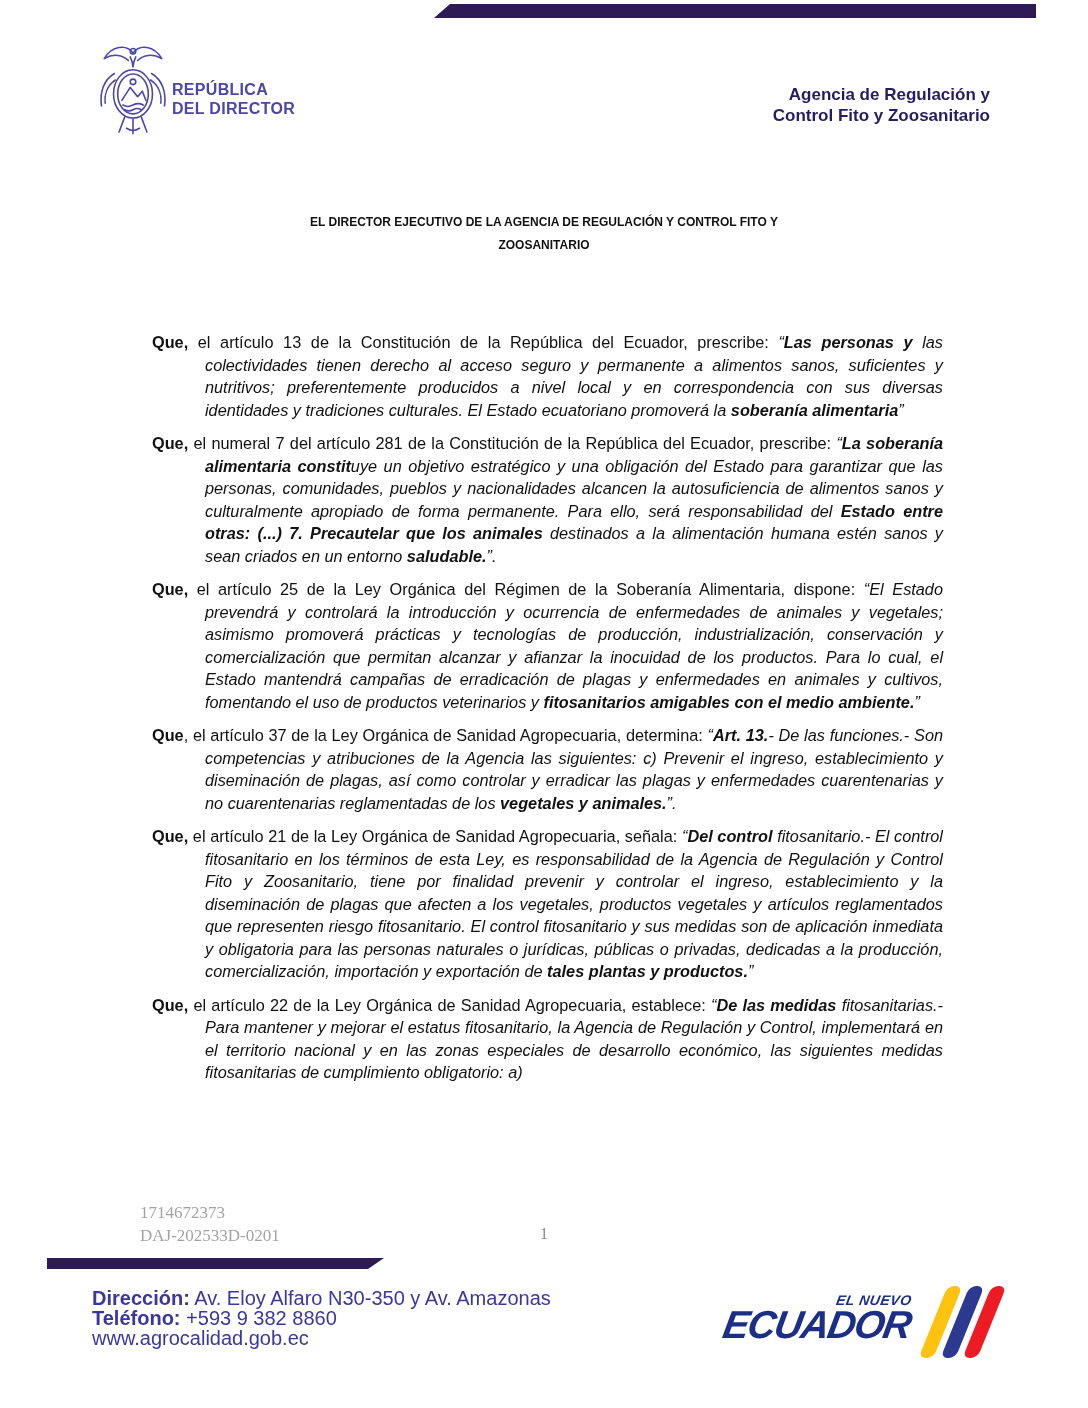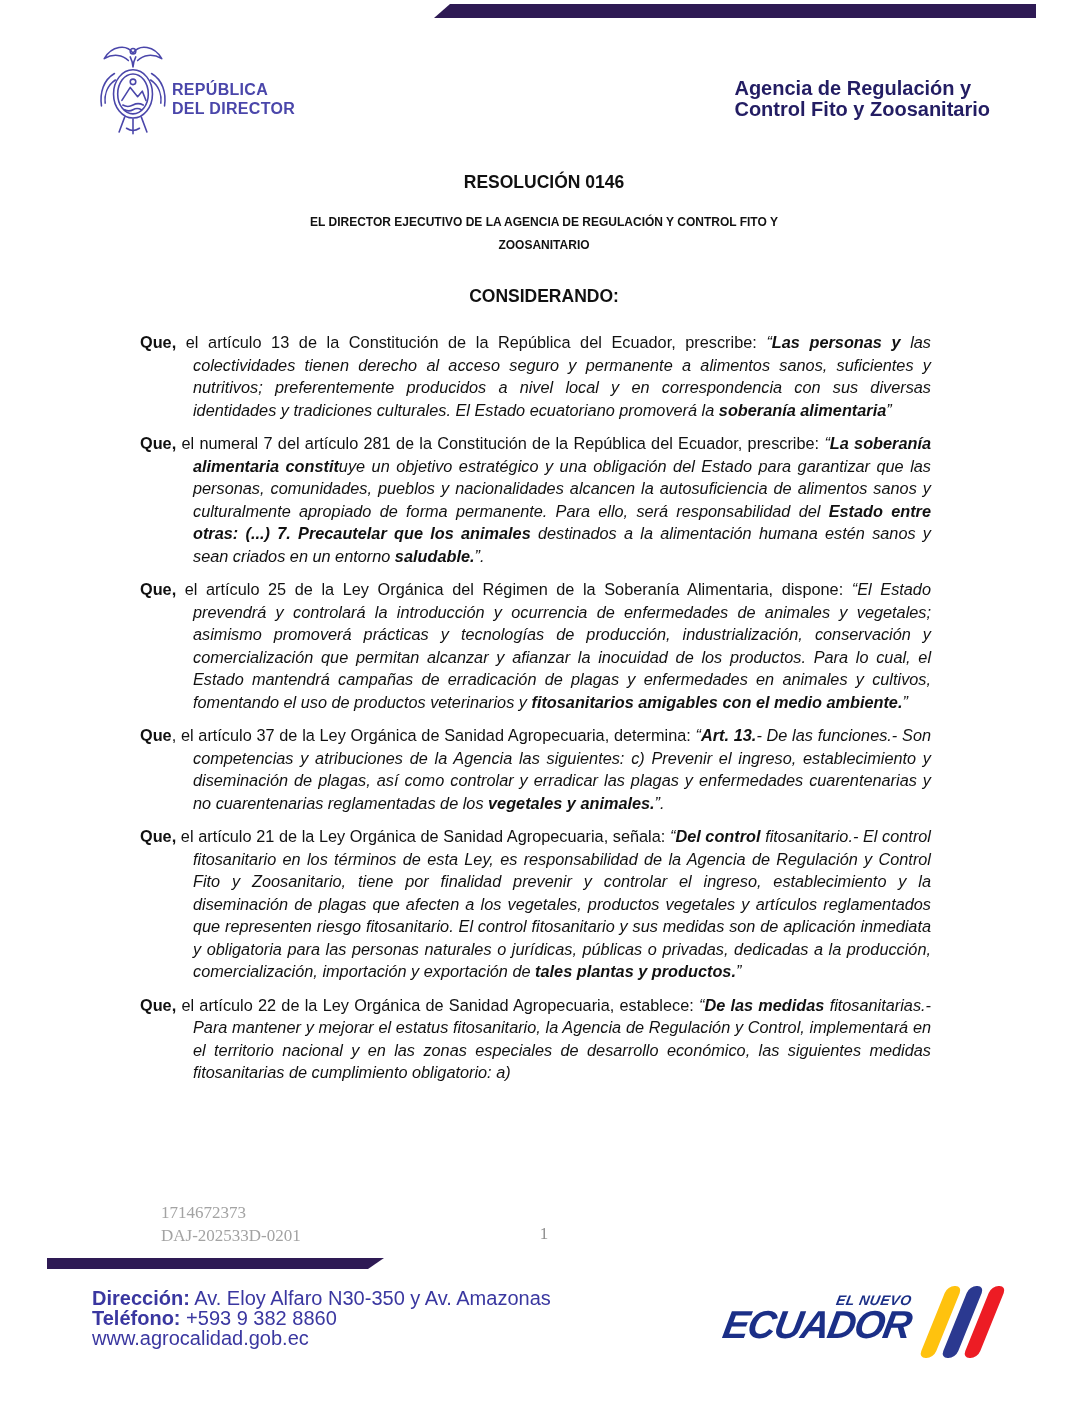--- a/index.html
+++ b/index.html
@@ -25,41 +25,41 @@
     clip-path:polygon(0 0, 100% 0, calc(100% - 16px) 100%, 0 100%);
   }
   
   .emblem{position:absolute; left:90px; top:42px; width:86px; height:102px;}
   .emblem svg{width:100%; height:100%; stroke:var(--emblem); fill:none; stroke-width:1.7; stroke-linecap:round; stroke-linejoin:round;}
   .logo-text{
     position:absolute; left:172px; top:80px; color:var(--emblem);
     font-weight:bold; font-size:16px; line-height:19px; white-space:pre-line; letter-spacing:.3px;
   }
   .agency{
-    position:absolute; right:98px; top:78px; 
-    color:var(--agency-text); font-weight:bold; font-size:20px; line-height:21px; white-space:pre-line;
+    position:absolute; right:98px; top:84px; text-align:right;
+    color:var(--agency-text); font-weight:bold; font-size:17px; line-height:21px; white-space:pre-line;
   }
   
   .doc-title{position:absolute; left:0; top:172px; width:100%; text-align:center; font-weight:bold; font-size:17.5px;}
   .doc-subtitle{
     position:absolute; left:50%; transform:translateX(-50%); top:211px; width:900px;
     text-align:center; font-weight:bold; font-size:12px; line-height:23px; white-space:pre-line;
   }
   .doc-section{position:absolute; left:0; top:286px; width:100%; text-align:center; font-weight:bold; font-size:17.5px;}
   
-  .body-text{position:absolute; left:140px; top:331px; width:791px;}
+  .body-text{position:absolute; left:152px; top:331px; width:791px;}
   .para{
     text-align:justify; font-size:16.3px; line-height:22.5px;
     padding-left:53px; text-indent:-53px; margin-bottom:11px;
   }
   .rb{font-weight:bold;}
   .ri{font-style:italic;}
   .rbi{font-weight:bold; font-style:italic;}
   
-  .doc-id{position:absolute; left:161px; top:1201px; font-family:"Liberation Serif", serif; font-size:17px; line-height:23px; color:var(--footer-id); white-space:pre-line;}
+  .doc-id{position:absolute; left:140px; top:1201px; font-family:"Liberation Serif", serif; font-size:17px; line-height:23px; color:var(--footer-id); white-space:pre-line;}
   .page-num{position:absolute; left:0; top:1224px; width:100%; text-align:center; font-family:"Liberation Serif", serif; font-size:17px; color:#8f8f8f;}
   
   .contact{position:absolute; left:92px; top:1288px; color:var(--contact-text); font-size:20px; line-height:20px;}
   .cl{font-weight:bold;}
   
   .brand{position:absolute; right:96px; top:1286px; display:flex; align-items:flex-start; height:76px;}
   .brand-text{
     text-align:right; color:var(--brand-blue); font-weight:bold; font-style:italic;
     transform:skewX(-10deg); margin-top:6px;
   }
@@ -92,24 +92,22 @@
       <path d="M36 81 L30 97 M45 83 L45 99 M54 81 L60 97"></path>
       <path d="M38 93 q7 5 14 0"></path>
     </svg>
   </div>
   <div class="logo-text">REPÚBLICA
 DEL DIRECTOR</div>
 
   <div class="agency">Agencia de Regulación y
 Control Fito y Zoosanitario</div>
 
-  <div class="doc-title">RESOLUCIÓN 0146</div>
   <div class="doc-subtitle">EL DIRECTOR EJECUTIVO DE LA AGENCIA DE REGULACIÓN Y CONTROL FITO Y
 ZOOSANITARIO</div>
-  <div class="doc-section">CONSIDERANDO:</div>
 
   <div class="body-text" id="paragraphs">
       <p class="para"><span class="rb">Que,</span><span> el artículo 13 de la Constitución de la República del Ecuador, prescribe: </span><span class="ri">“</span><span class="rbi">Las personas y</span><span class="ri"> las colectividades tienen derecho al acceso seguro y permanente a alimentos sanos, suficientes y nutritivos; preferentemente producidos a nivel local y en correspondencia con sus diversas identidades y tradiciones culturales. El Estado ecuatoriano promoverá la </span><span class="rbi">soberanía alimentaria</span><span class="ri">”</span></p>
       <p class="para"><span class="rb">Que,</span><span> el numeral 7 del artículo 281 de la Constitución de la República del Ecuador, prescribe: </span><span class="ri">“</span><span class="rbi">La soberanía alimentaria constit</span><span class="ri">uye un objetivo estratégico y una obligación del Estado para garantizar que las personas, comunidades, pueblos y nacionalidades alcancen la autosuficiencia de alimentos sanos y culturalmente apropiado de forma permanente. Para ello, será responsabilidad del </span><span class="rbi">Estado entre otras: (...) 7. Precautelar que los animales</span><span class="ri"> destinados a la alimentación humana estén sanos y sean criados en un entorno </span><span class="rbi">saludable.</span><span class="ri">”.</span></p>
       <p class="para"><span class="rb">Que,</span><span> el artículo 25 de la Ley Orgánica del Régimen de la Soberanía Alimentaria, dispone: </span><span class="ri">“El Estado prevendrá y controlará la introducción y ocurrencia de enfermedades de animales y vegetales; asimismo promoverá prácticas y tecnologías de producción, industrialización, conservación y comercialización que permitan alcanzar y afianzar la inocuidad de los productos. Para lo cual, el Estado mantendrá campañas de erradicación de plagas y enfermedades en animales y cultivos, fomentando el uso de productos veterinarios y </span><span class="rbi">fitosanitarios amigables con el medio ambiente.</span><span class="ri">”</span></p>
       <p class="para"><span class="rb">Que</span><span>, el artículo 37 de la Ley Orgánica de Sanidad Agropecuaria, determina: </span><span class="ri">“</span><span class="rbi">Art. 13.</span><span class="ri">- De las funciones.- Son competencias y atribuciones de la Agencia las siguientes: c) Prevenir el ingreso, establecimiento y diseminación de plagas, así como controlar y erradicar las plagas y enfermedades cuarentenarias y no cuarentenarias reglamentadas de los </span><span class="rbi">vegetales y animales.</span><span class="ri">”.</span></p>
       <p class="para"><span class="rb">Que,</span><span> el artículo 21 de la Ley Orgánica de Sanidad Agropecuaria, señala: </span><span class="ri">“</span><span class="rbi">Del control</span><span class="ri"> fitosanitario.- El control fitosanitario en los términos de esta Ley, es responsabilidad de la Agencia de Regulación y Control Fito y Zoosanitario, tiene por finalidad prevenir y controlar el ingreso, establecimiento y la diseminación de plagas que afecten a los vegetales, productos vegetales y artículos reglamentados que representen riesgo fitosanitario. El control fitosanitario y sus medidas son de aplicación inmediata y obligatoria para las personas naturales o jurídicas, públicas o privadas, dedicadas a la producción, comercialización, importación y exportación de </span><span class="rbi">tales plantas y productos.</span><span class="ri">”</span></p>
       <p class="para"><span class="rb">Que,</span><span> el artículo 22 de la Ley Orgánica de Sanidad Agropecuaria, establece: </span><span class="ri">“</span><span class="rbi">De las medidas</span><span class="ri"> fitosanitarias.- Para mantener y mejorar el estatus fitosanitario, la Agencia de Regulación y Control, implementará en el territorio nacional y en las zonas especiales de desarrollo económico, las siguientes medidas fitosanitarias de cumplimiento obligatorio: a)</span></p>
     </div>
 

